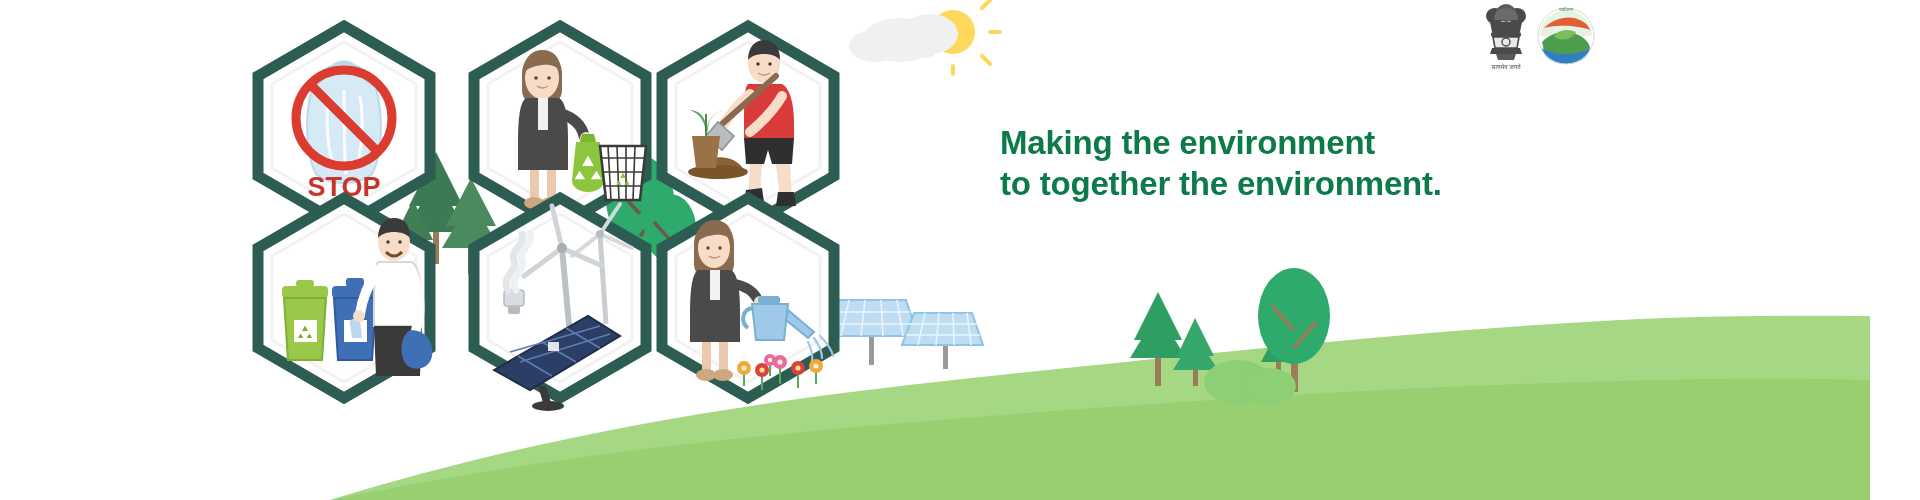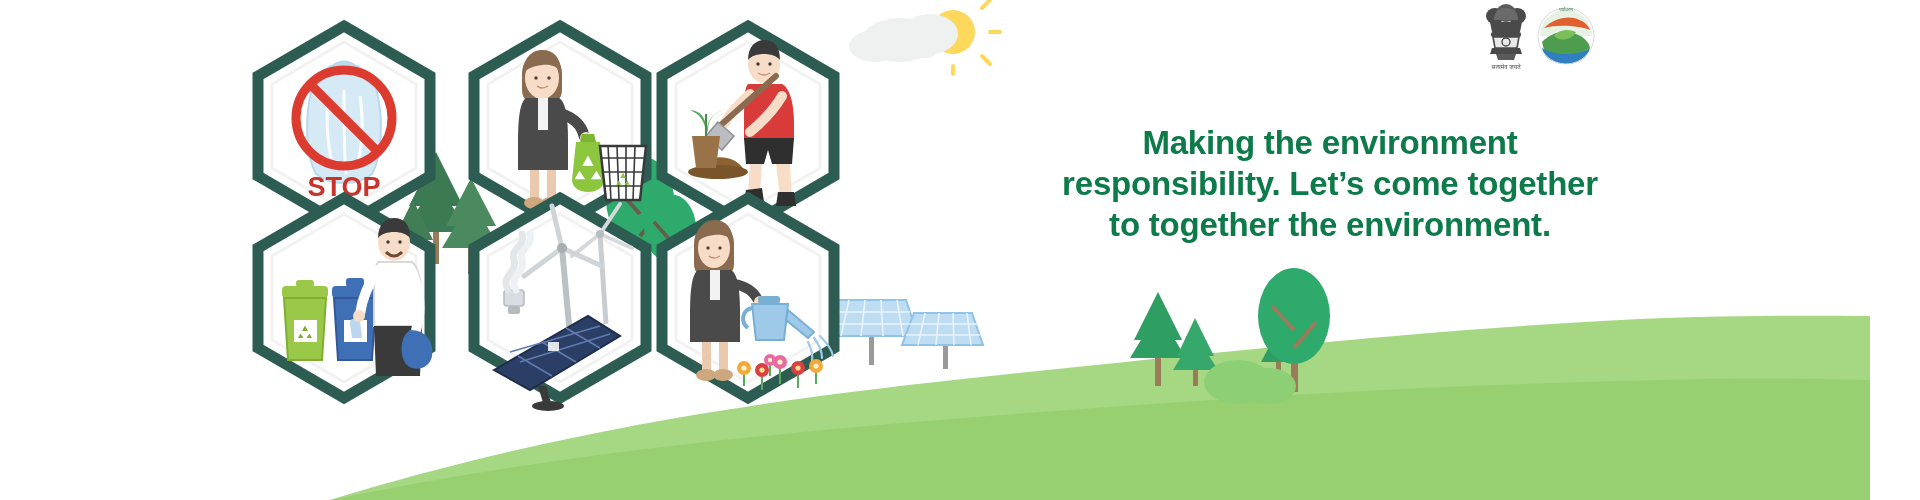--- a/index.html
+++ b/index.html
@@ -9,21 +9,21 @@
   
   .landscape{position:absolute;left:0;top:0;width:1920px;height:500px;}
 
   
   .hex-cluster{position:absolute;left:0;top:0;width:1060px;height:470px;}
   .hex{position:absolute;width:200px;height:230px;}
   .hex svg{position:absolute;left:0;top:0;}
   .hex .art{position:absolute;left:0;top:0;width:200px;height:230px;}
 
   
-  .quote{position:absolute;left:1000px;top:122px;width:660px;text-align:center;
+  .quote{position:absolute;left:1000px;top:122px;width:660px;
          color:#0d7a4a;font-weight:bold;font-size:33px;line-height:41px;
          letter-spacing:-0.2px;font-family:"Liberation Sans",sans-serif;}
   .quote .ln{display:block;white-space:nowrap;}
 
   
   .emblems{position:absolute;left:1478px;top:2px;width:120px;height:72px;}
   .emblem{position:absolute;top:0;}
   #emblem-ashoka{left:0;width:56px;height:72px;}
   #emblem-env{left:56px;width:64px;height:68px;}
 </style>
@@ -404,21 +404,20 @@
             <circle cx="0" cy="-16" r="6" fill="#e86aa0"></circle>
               <circle cx="0" cy="-16" r="2.2" fill="#fff2c9"></circle>
           </g>
         </g>
       </svg>
     </div>
   </div>
 
   <div class="quote">
     <span class="ln">Making the environment</span>
-    <span class="ln">responsibility. Let’s come together</span>
     <span class="ln">to together the environment.</span>
   </div>
 
   <div class="emblems">
 
     <svg class="emblem" id="emblem-ashoka" viewBox="0 0 56 72">
       <g fill="#4a4a4a">
         <ellipse cx="17" cy="14" rx="9" ry="8"></ellipse>
         <ellipse cx="39" cy="14" rx="9" ry="8"></ellipse>
         <ellipse cx="28" cy="11" rx="10" ry="9" fill="#5a5a5a"></ellipse>

